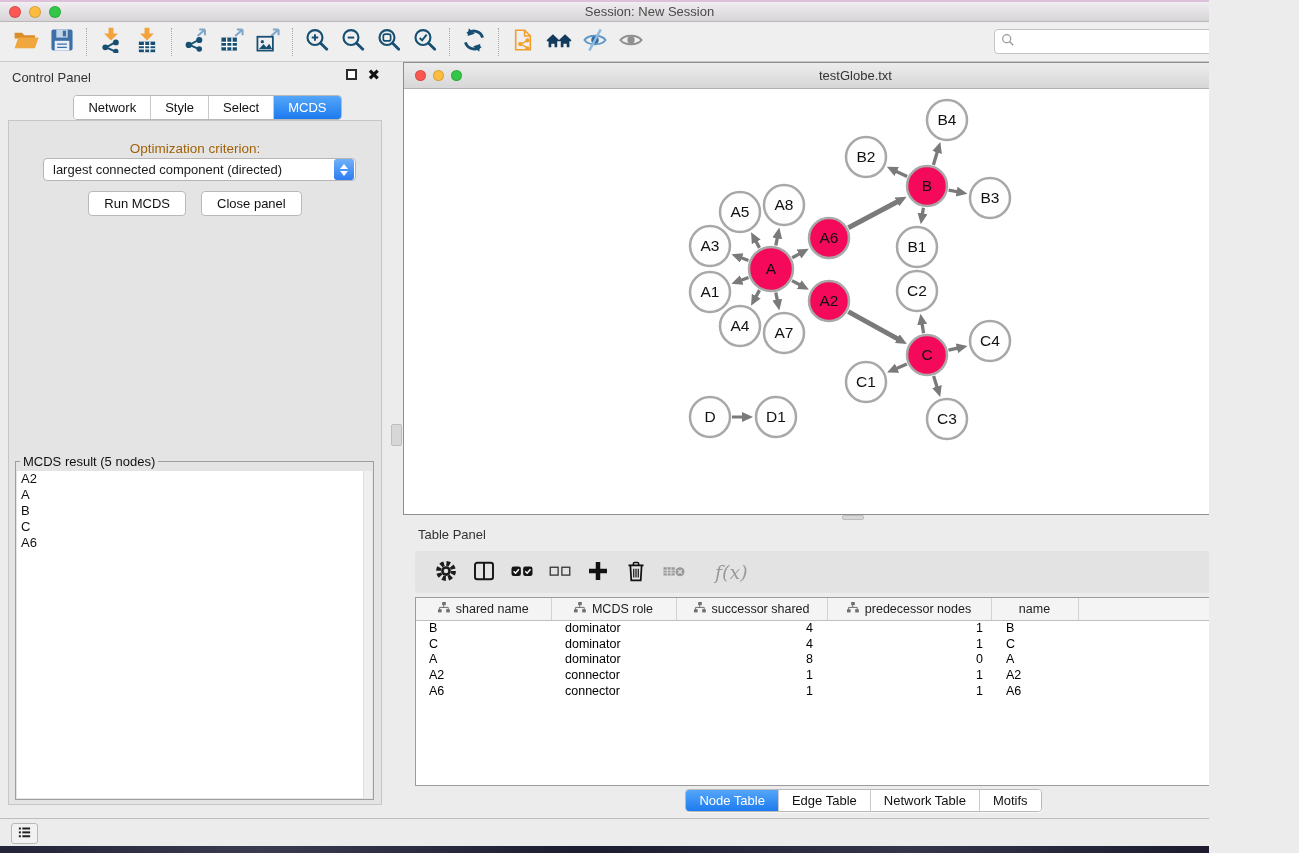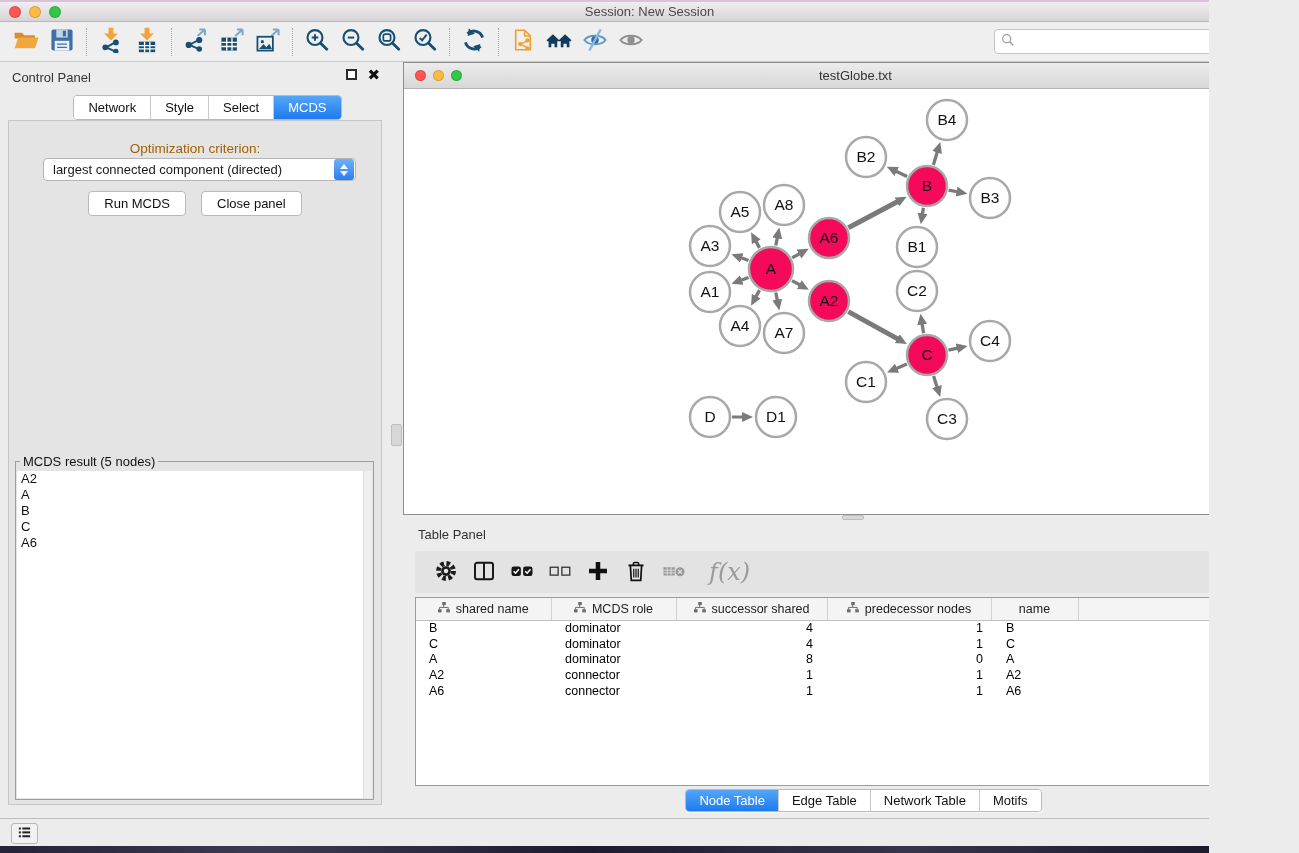--- a/index.html
+++ b/index.html
@@ -76,21 +76,21 @@
   .resize-grip { position:absolute; right:2px; bottom:2px; width:14px; height:14px; }
   .resize-grip svg { width:14px; height:14px; }
 
   
   .table-panel { position:absolute; left:403px; top:521px; width:896px; height:297px; background:#ececec; }
   .tp-header { position:relative; height:26px; display:flex; align-items:center; padding-left:15px; }
   .tp-toolbar { position:absolute; left:12px; right:7px; top:30px; height:42px; background:#e3e3e3; border-radius:3px;
     display:flex; align-items:center; gap:5px; padding-left:14px; }
   .tp-toolbar .tbtn { width:33px; height:32px; }
   .tp-toolbar .tbtn svg{ width:24px; height:24px; }
-  .fx { font-family:"DejaVu Serif","Liberation Serif",serif; font-style:italic; font-size:24px; color:#9a9a9a; margin-left:14px; }
+  .fx { font-family:"DejaVu Serif","Liberation Serif",serif; font-style:italic; font-size:19px; color:#9a9a9a; margin-left:20px; }
   .tp-tablewrap { position:absolute; left:12px; right:7px; top:76px; height:189px; background:#fff; border:1px solid #9c9c9c;
     overflow:hidden; }
   table.node-table { border-collapse:collapse; table-layout:fixed; width:100%; }
   .node-table th { height:22px; background:#f4f4f4; border-right:1px solid #d2d2d2; border-bottom:1px solid #bfbfbf;
     font-weight:normal; font-size:12.5px; color:#222; }
   .node-table th:last-child { border-right:none; }
   .th-inner { display:flex; align-items:center; justify-content:center; gap:6px; }
   .th-inner svg { width:12px; height:11px; flex:0 0 auto; }
   .node-table td { height:15.7px; font-size:12.5px; color:#000; white-space:nowrap; overflow:hidden; }
   .node-table td.c0 { padding-left:13px; }

